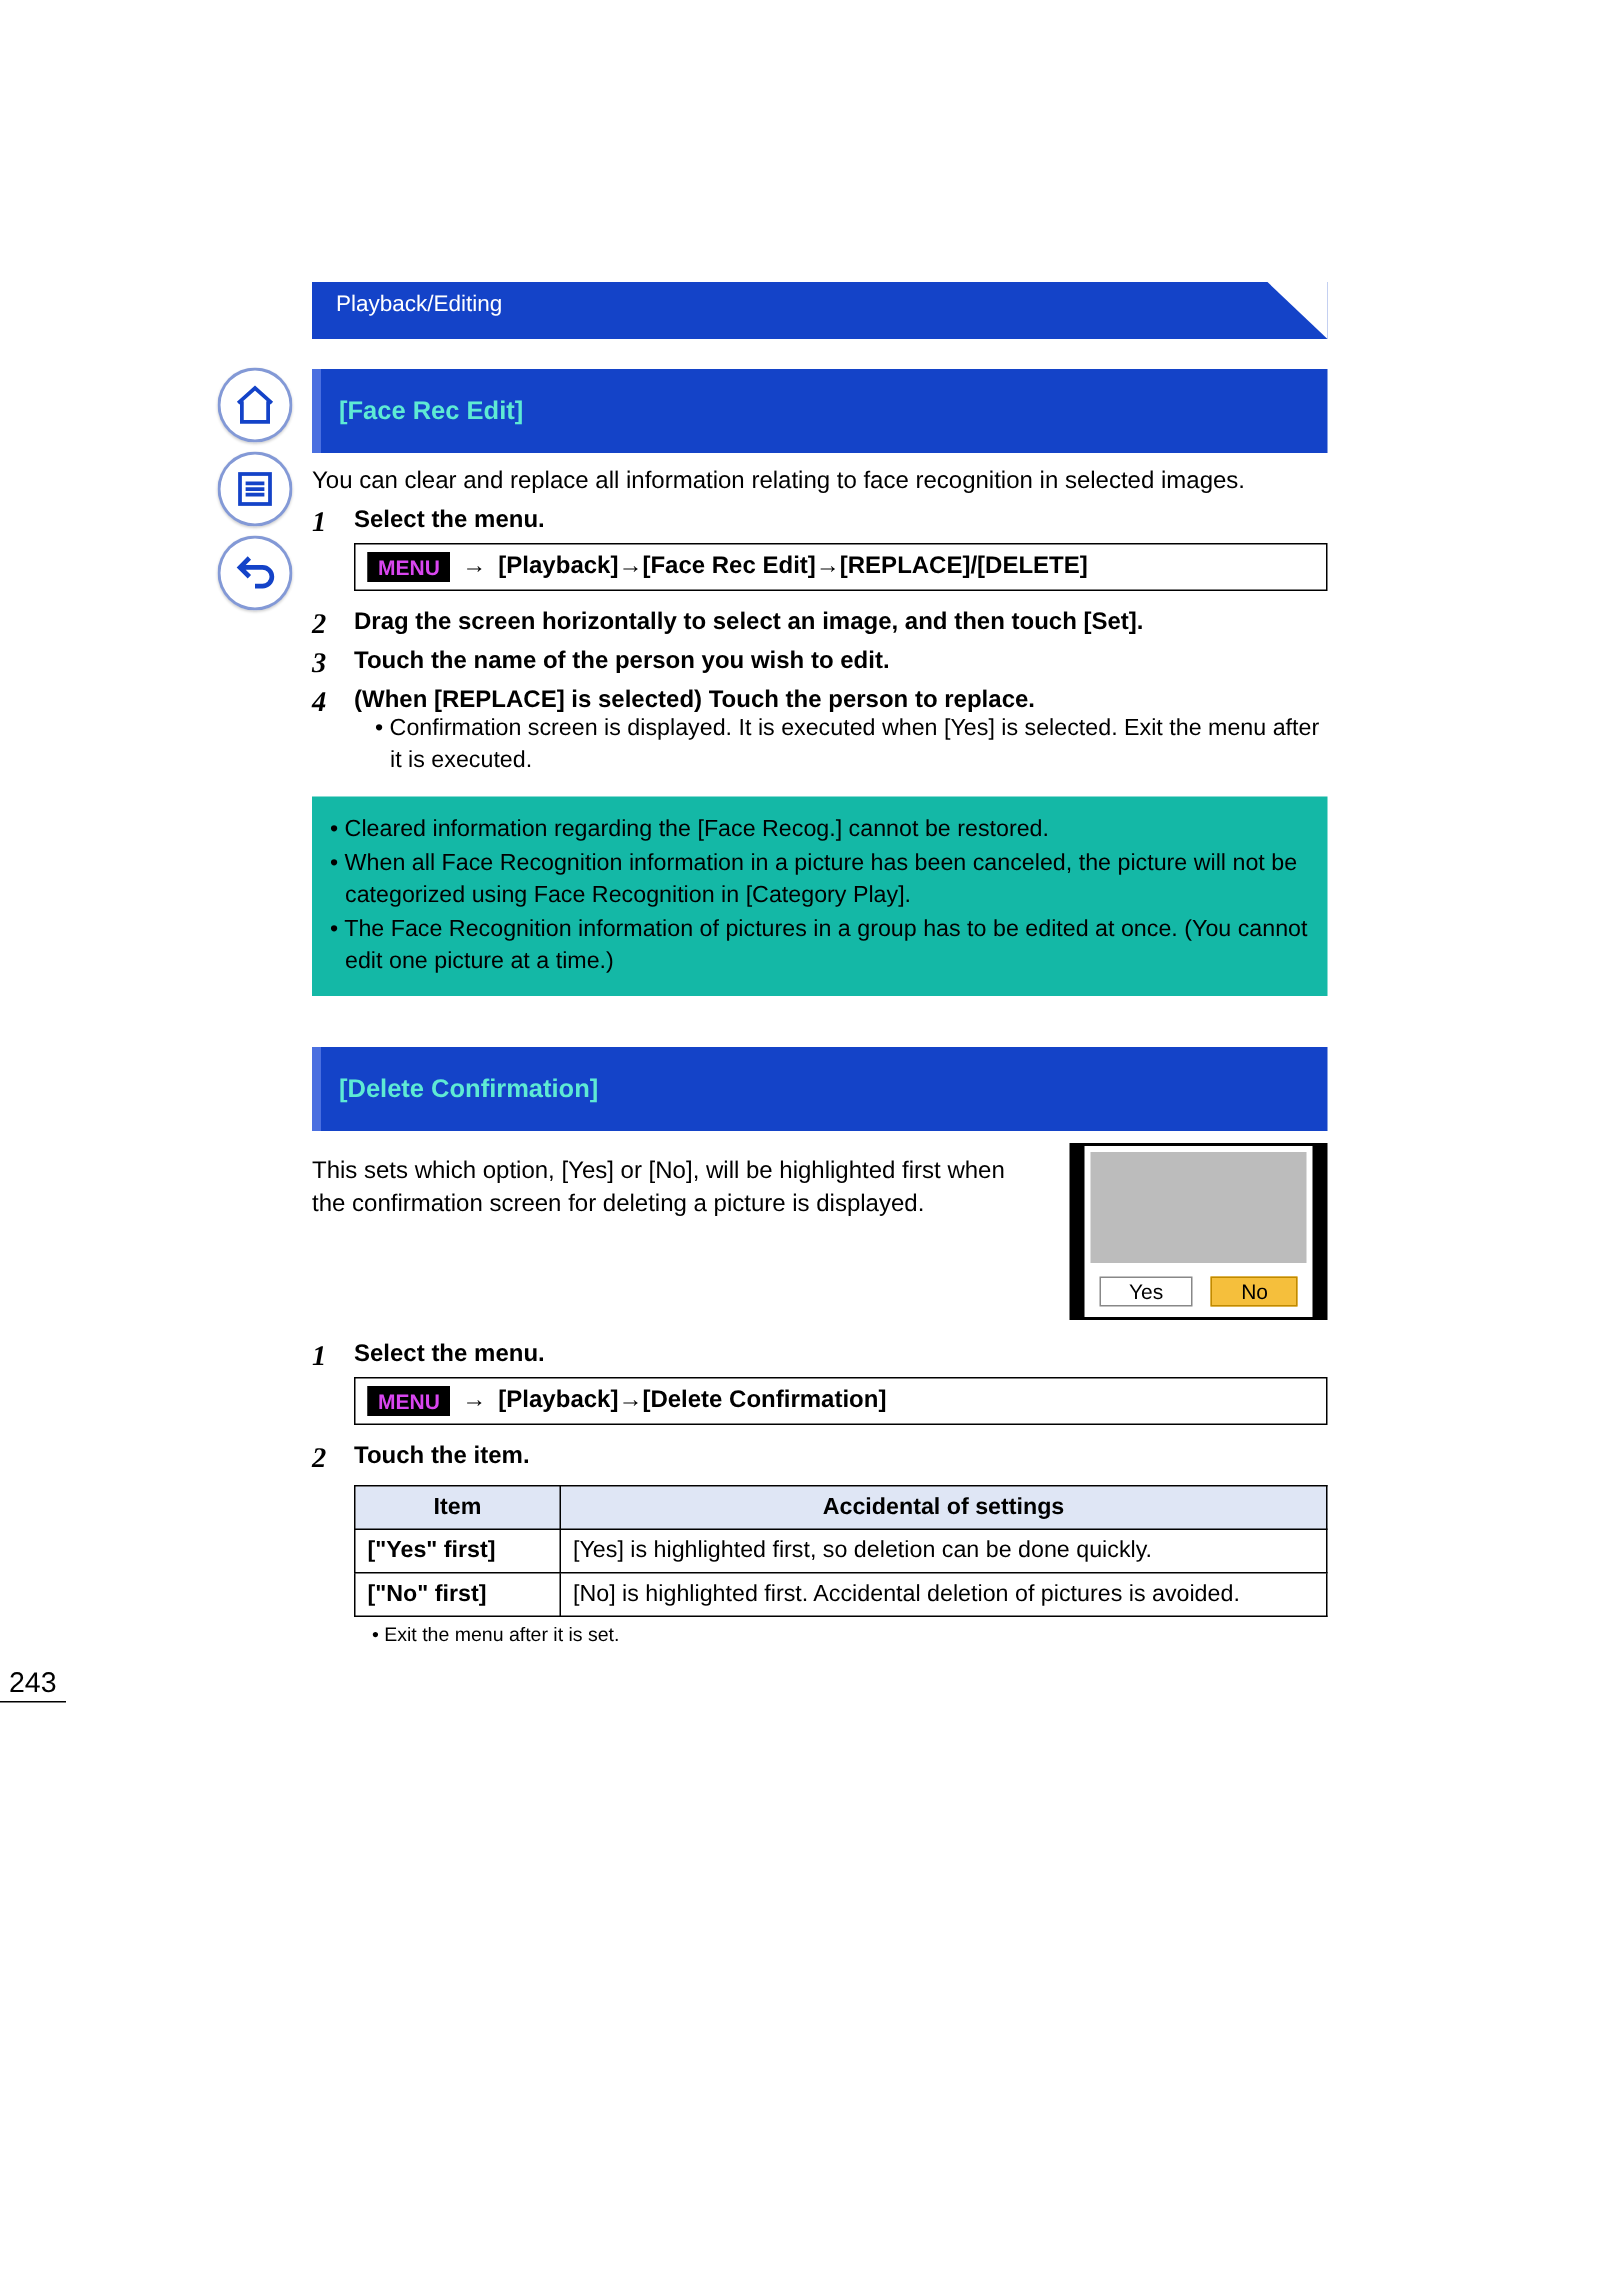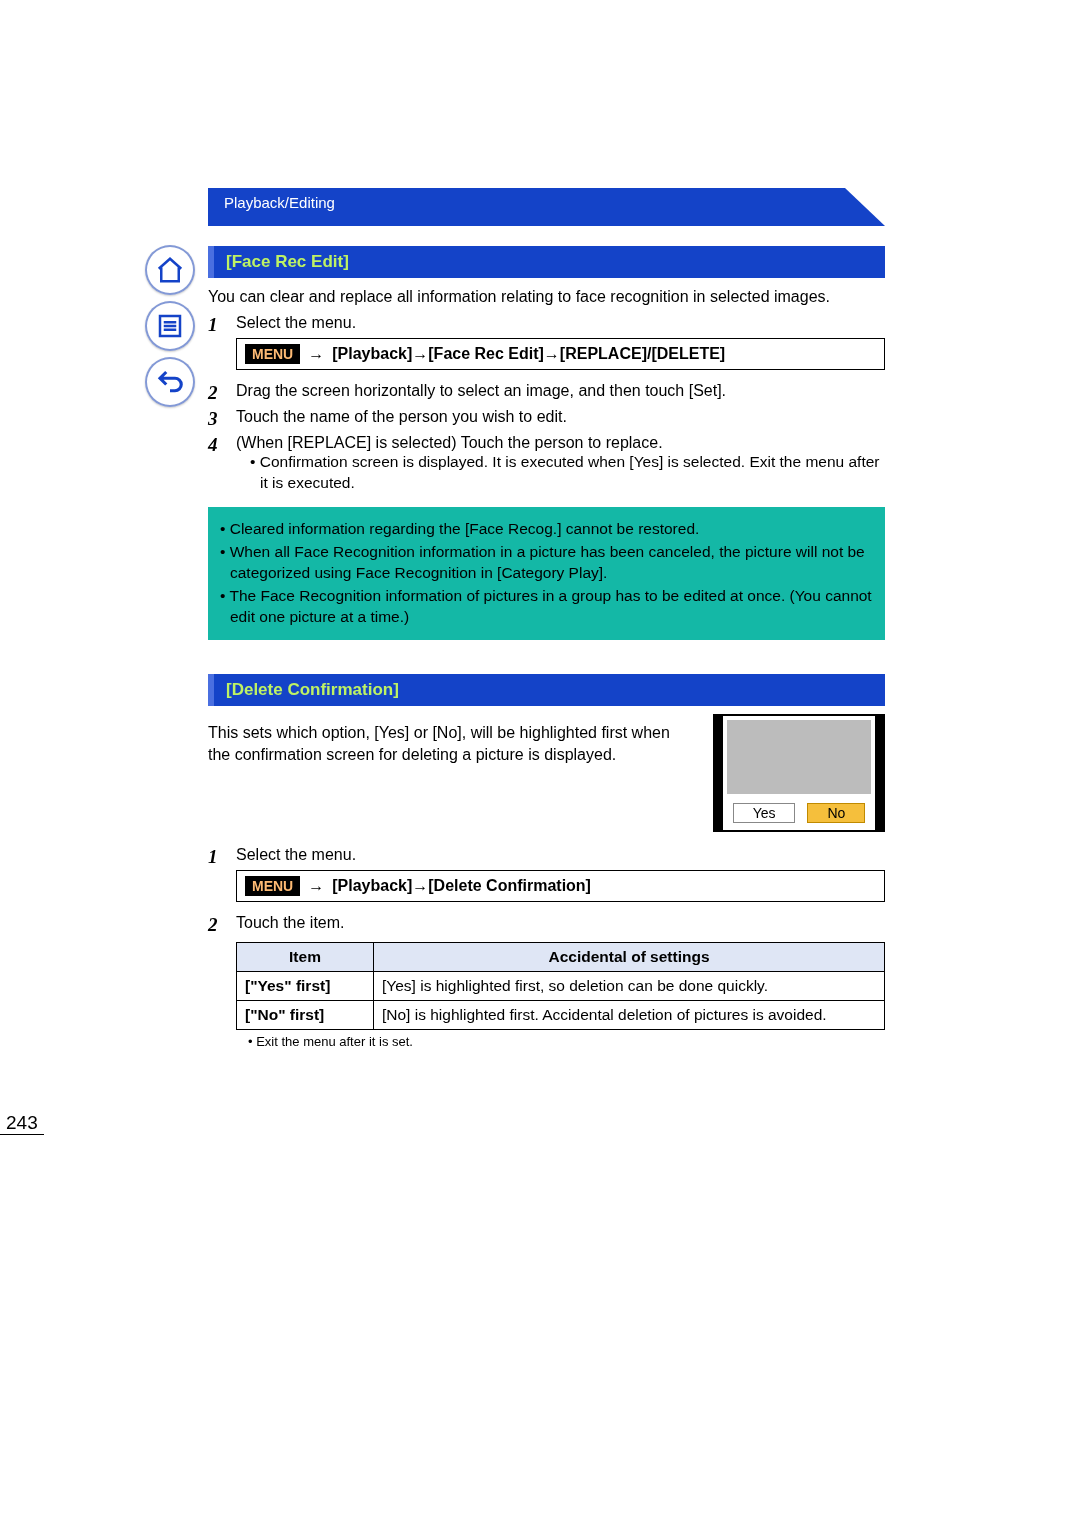--- a/index.html
+++ b/index.html
@@ -53,24 +53,24 @@
     margin-bottom: 6px;
     display: flex;
     align-items: center;
     justify-content: center;
     box-shadow: inset 0 0 0 2px rgba(30,70,180,0.55), 0 1px 2px rgba(0,0,0,0.2);
     background: #fff;
   }
   .nav-btn svg { width: 30px; height: 30px; }
   .section-header {
     background: #1443c8;
-    color: #bef264;
+    color: #5eead4;
     font-weight: bold;
     font-size: 17px;
-    padding: 6px 10px;
+    padding: 18px 10px;
     margin-top: 20px;
     position: relative;
   }
   .section-header::before {
     content: "";
     position: absolute;
     left: 0; top: 0; bottom: 0;
     width: 6px;
     background: #4a6fe0;
   }
@@ -87,37 +87,37 @@
   .step-num {
     font-style: italic;
     font-weight: bold;
     font-size: 19px;
     width: 28px;
     flex-shrink: 0;
     font-family: Georgia, 'Times New Roman', serif;
   }
   .step-body { flex: 1; }
   .step-title {
-    font-weight: normal;
+    font-weight: bold;
     font-size: 16px;
   }
   .menu-path-box {
     border: 1.5px solid #000;
     padding: 5px 8px;
     margin: 6px 0 8px 0;
     font-weight: bold;
     font-size: 16px;
     display: flex;
     align-items: center;
     gap: 8px;
   }
   .menu-tag {
     display: inline-block;
     background: #000;
-    color: #fdba74;
+    color: #d946ef;
     padding: 1px 6px;
     font-size: 14px;
     border: 1px solid #000;
   }
   .arrow { font-weight: normal; }
   .sub-bullet {
     margin-left: 14px;
     font-size: 15.5px;
     line-height: 1.35;
     text-indent: -10px;

